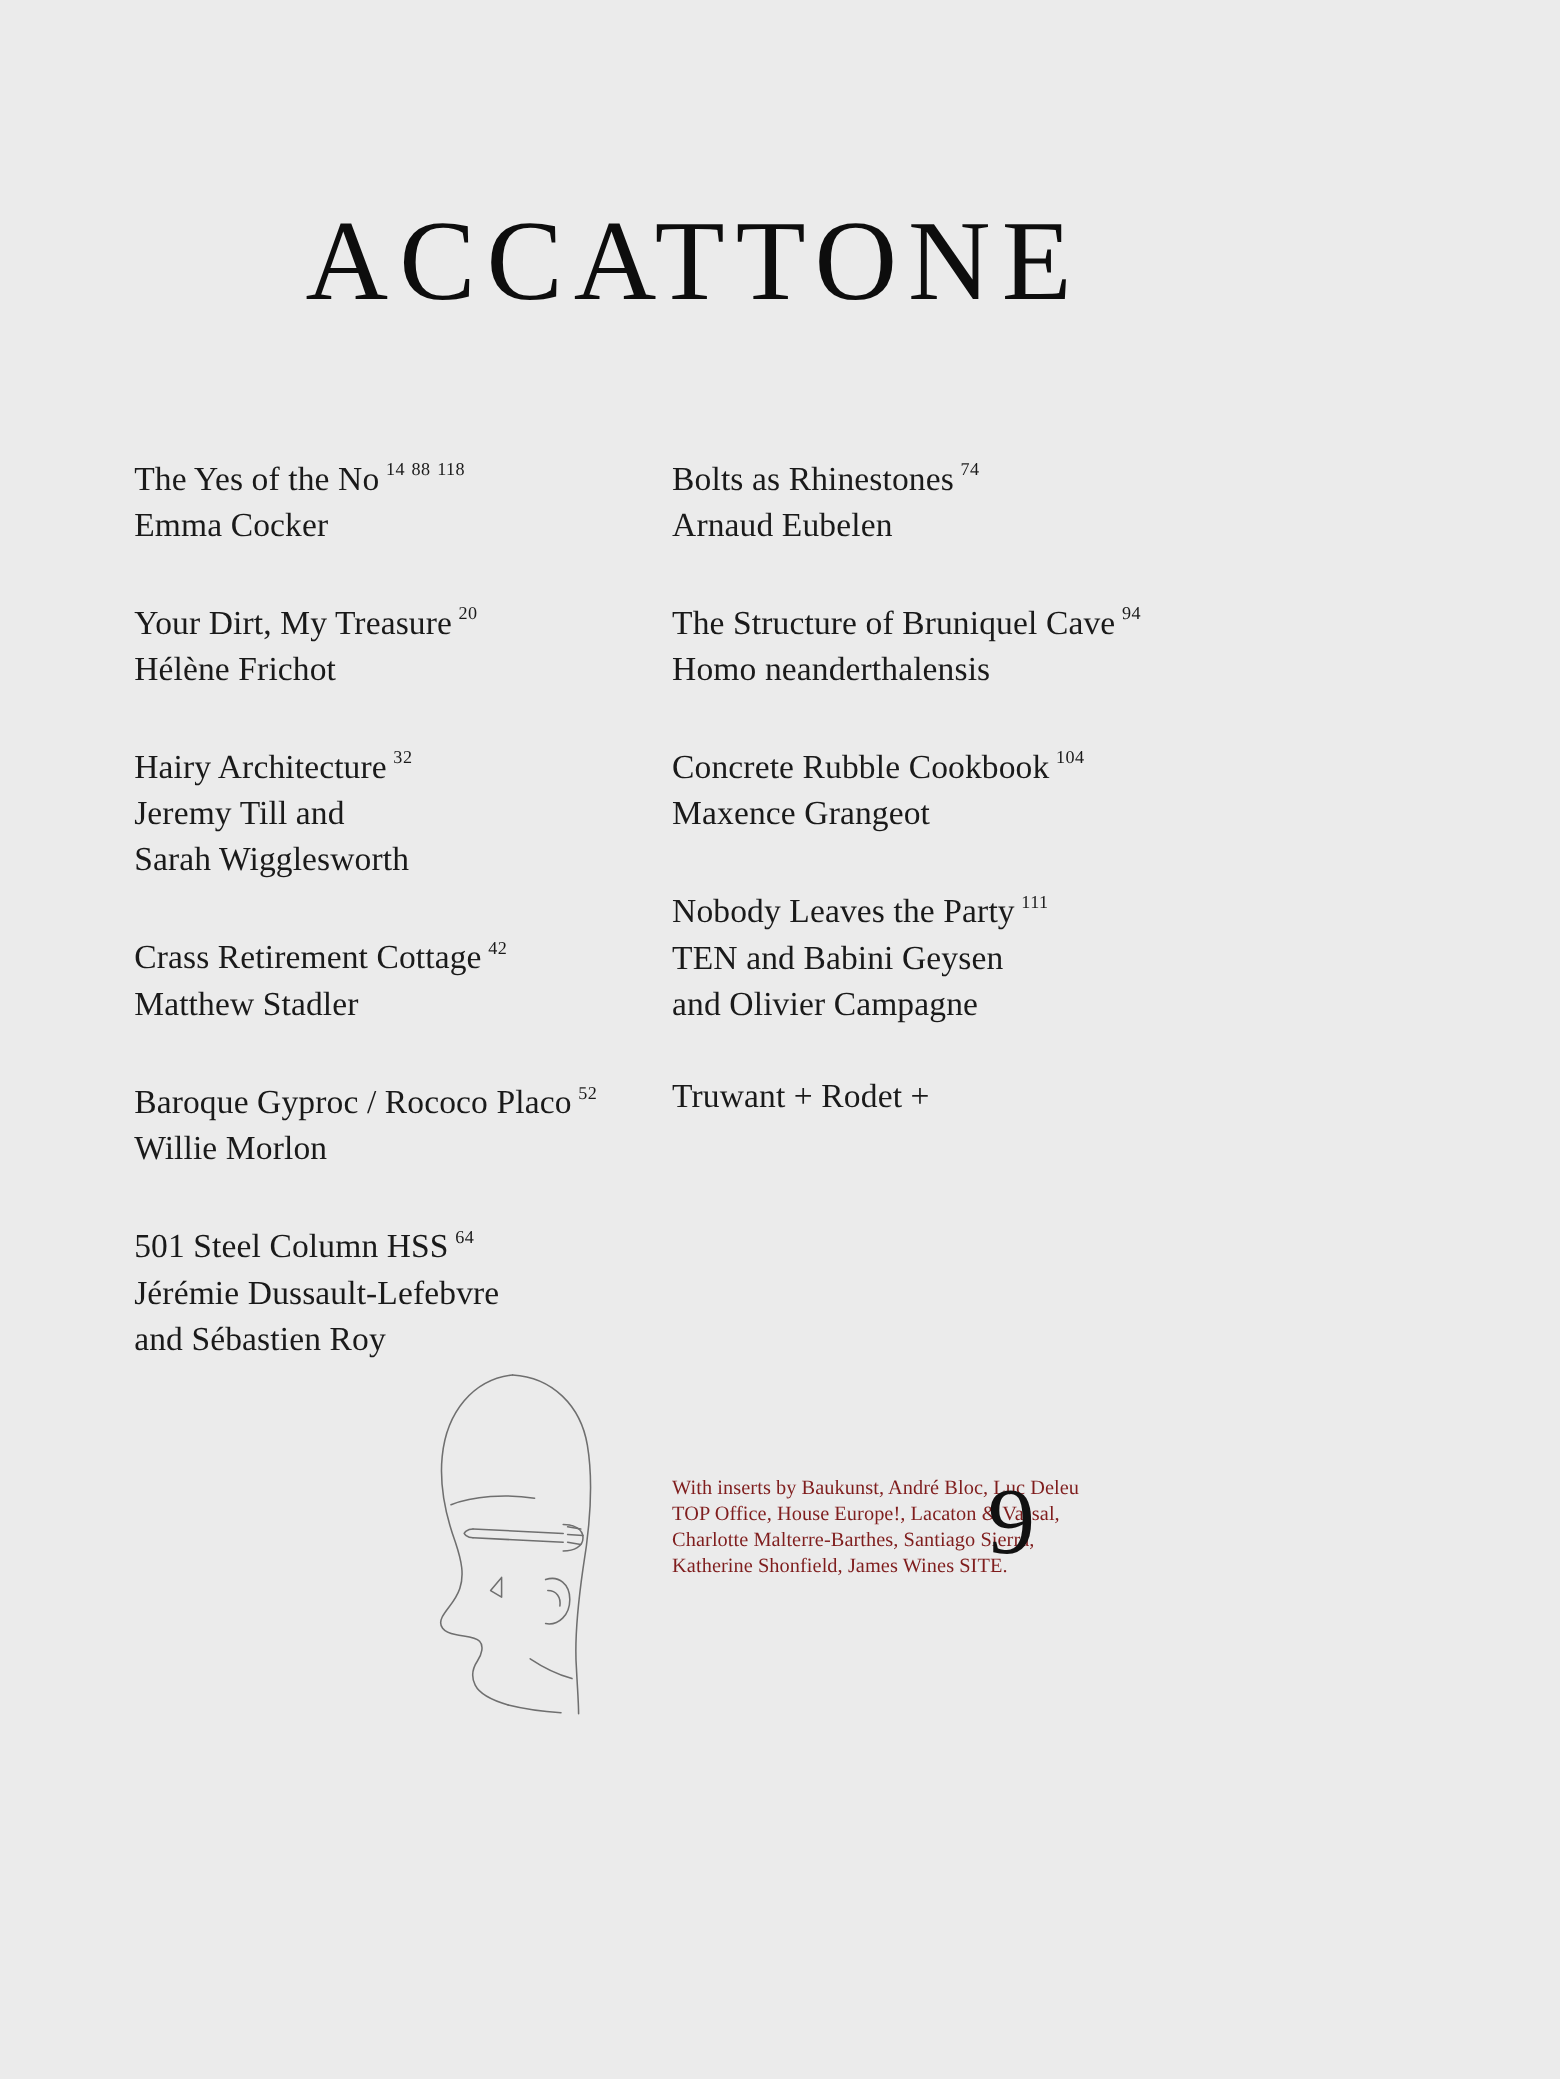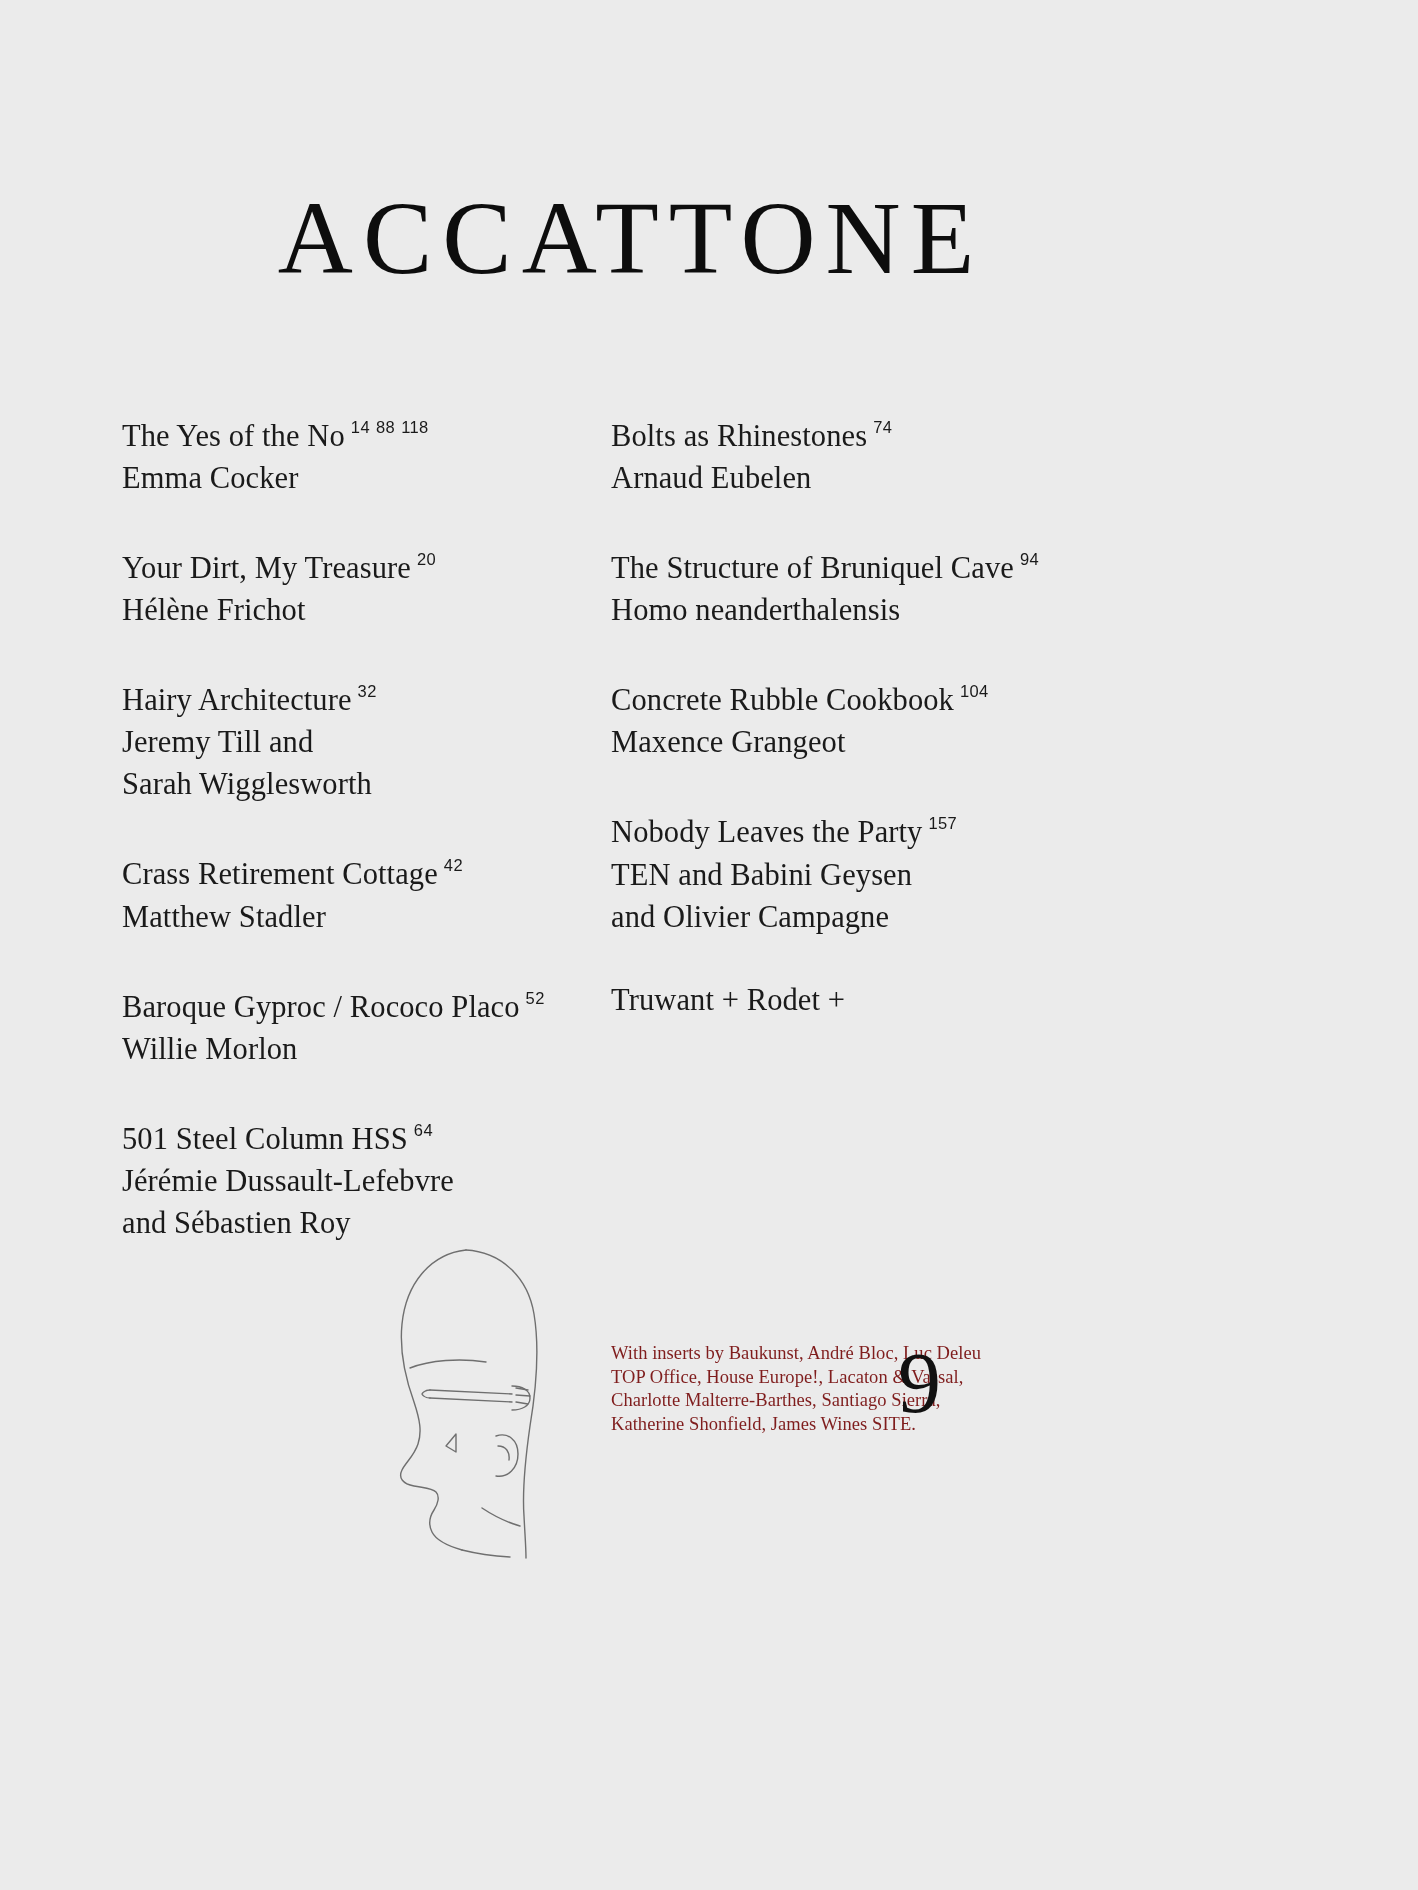--- a/index.html
+++ b/index.html
@@ -63,21 +63,21 @@
     line-height: 42px;
     white-space: nowrap;
     letter-spacing: 0.1px;
   }
   .title-line {
     font-size: 30.5px;
   }
   .subtitle-italic {
   }
   .pages {
-    font-family: Liberation Sans, sans-serif;
+    font-family: Liberation Serif, serif;
     font-size: 16.5px;
     letter-spacing: 0.4px;
     vertical-align: super;
     position: relative;
     top: -2px;
     margin-left: 6px;
   }
   .pages .pg + .pg { margin-left: 6px; }
 
   
@@ -161,21 +161,21 @@
         </div>
         <div class="entry">
           <div class="line title-line"><span>The Structure of Bruniquel Cave</span><span class="pages"><span class="pg">94</span></span></div>
           <div class="line subtitle-italic">Homo neanderthalensis</div>
         </div>
         <div class="entry">
           <div class="line title-line"><span>Concrete Rubble Cookbook</span><span class="pages"><span class="pg">104</span></span></div>
           <div class="line">Maxence Grangeot</div>
         </div>
         <div class="entry">
-          <div class="line title-line"><span>Nobody Leaves the Party</span><span class="pages"><span class="pg">157</span></span></div>
+          <div class="line title-line"><span>Nobody Leaves the Party</span><span class="pages"><span class="pg">111</span></span></div>
           <div class="line">TEN and Babini Geysen</div>
           <div class="line">and Olivier Campagne</div>
         </div>
         <div class="entry">
           <div class="line">Truwant + Rodet +</div>
         </div>
       </div>
   </div>
 
   <div class="inserts">

